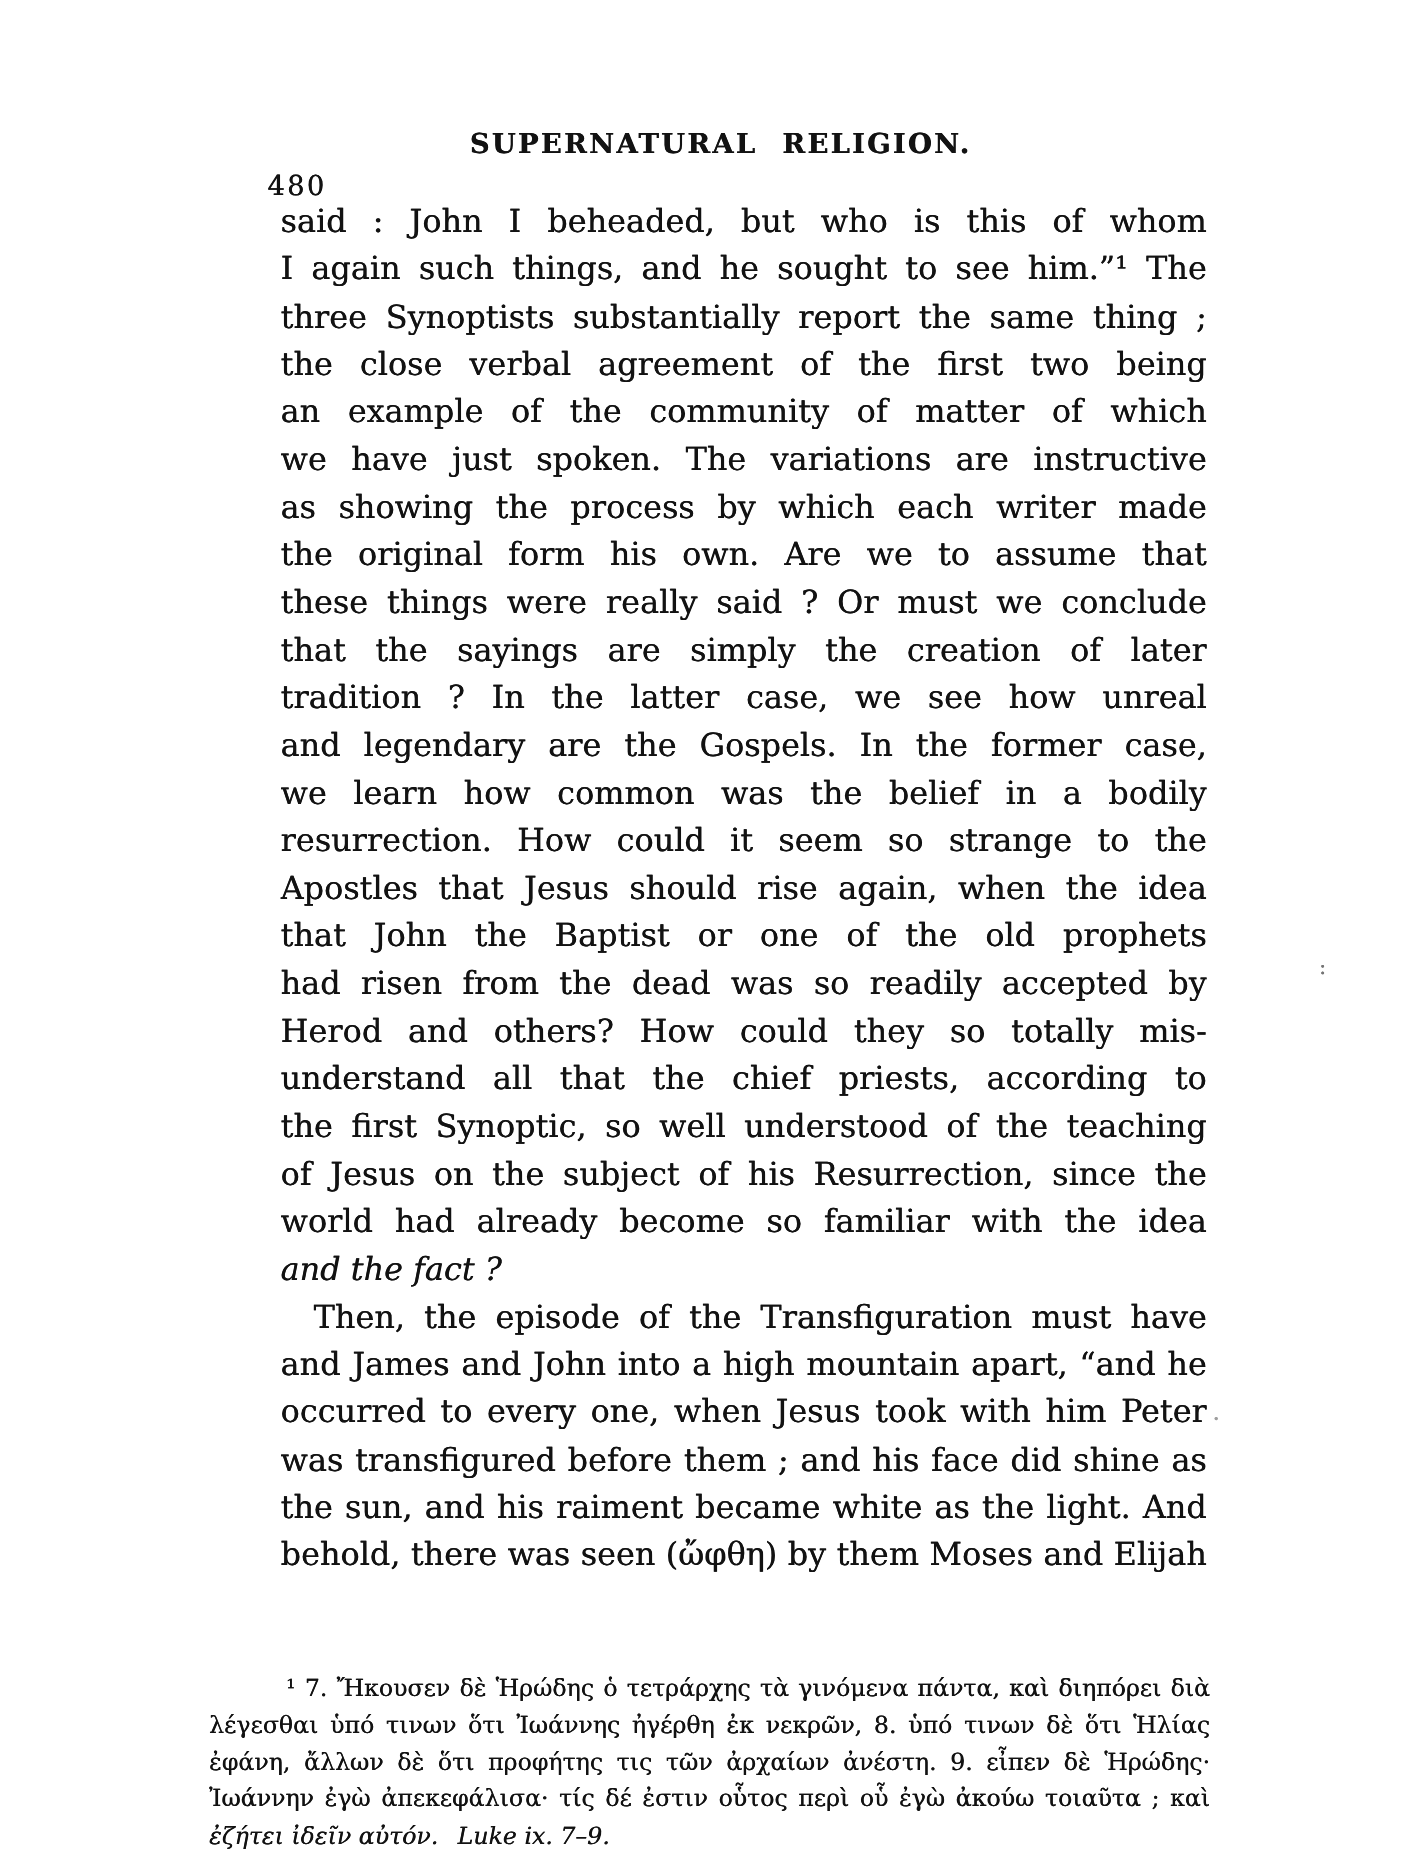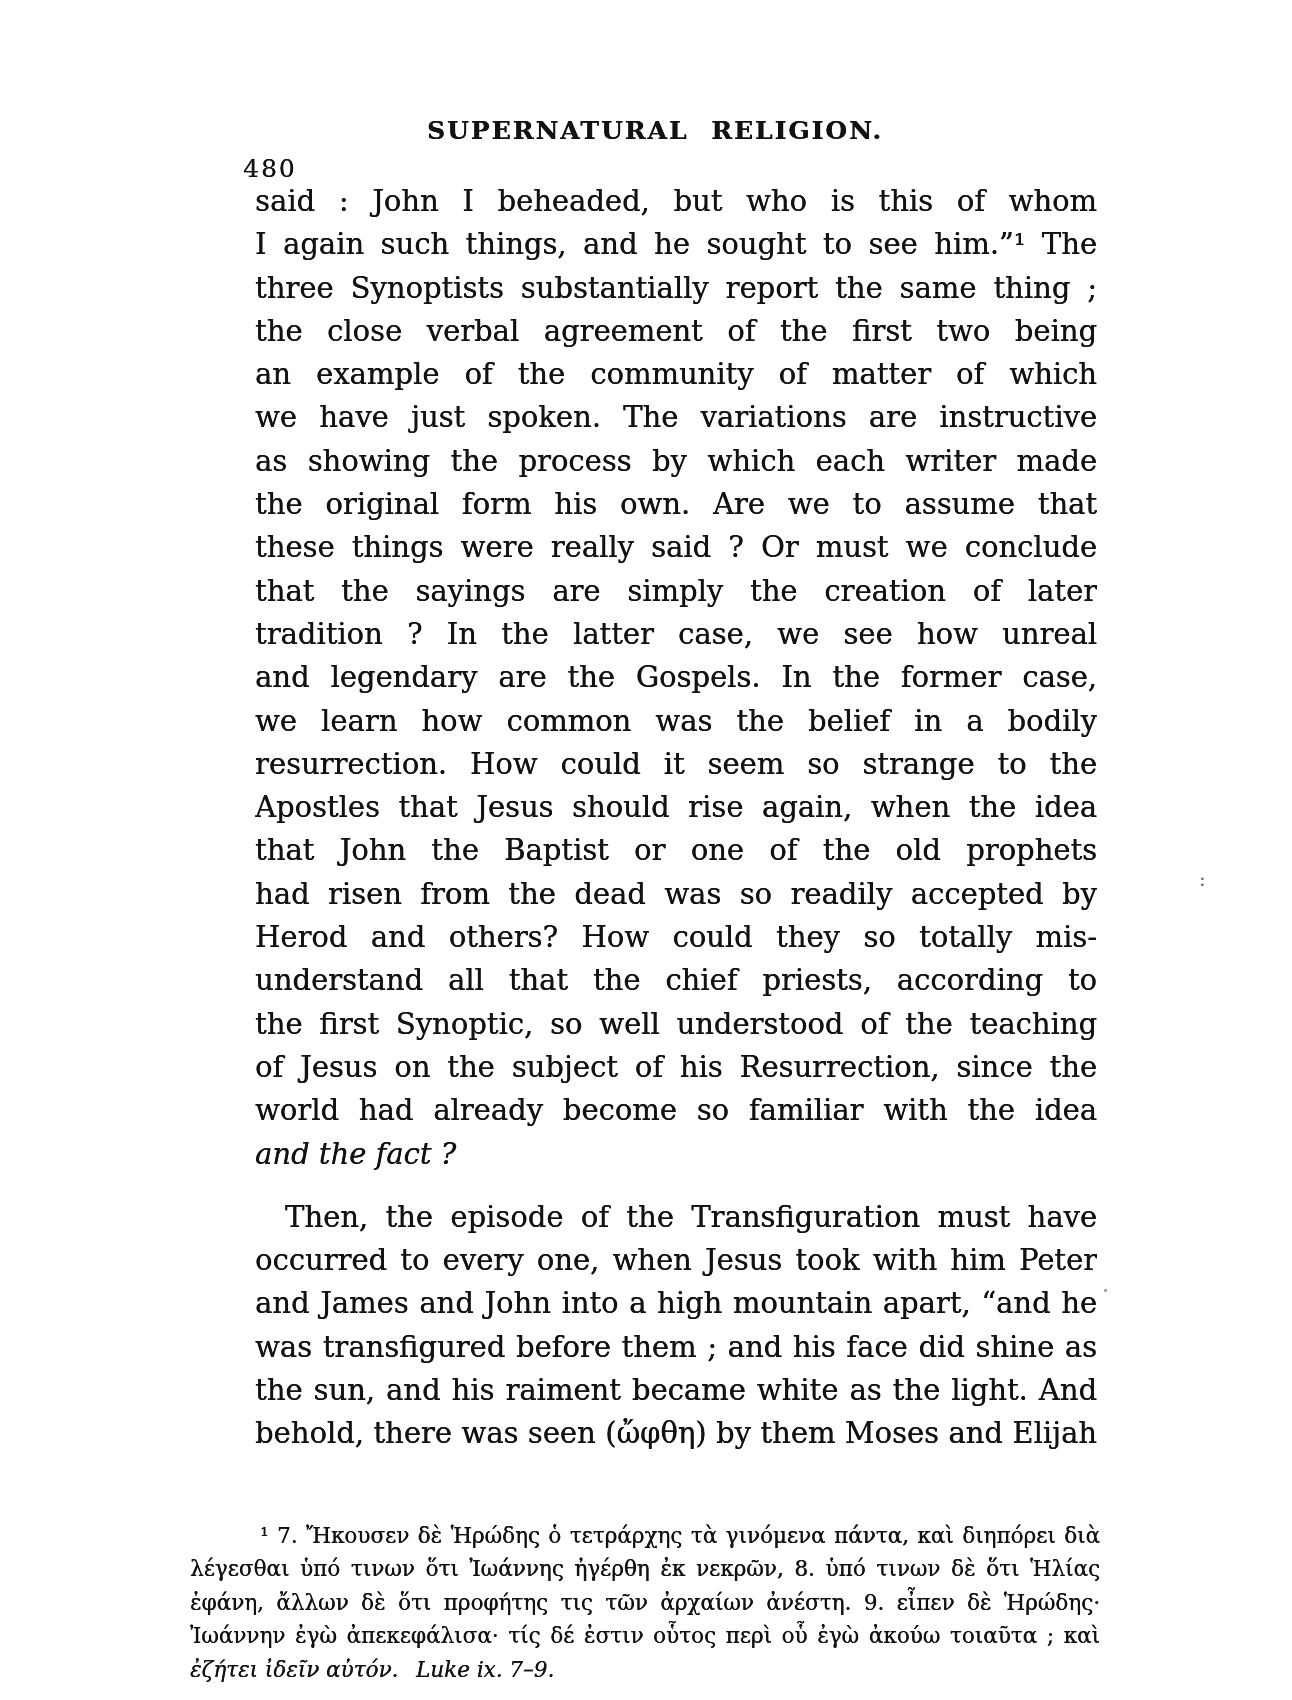--- a/index.html
+++ b/index.html
@@ -28,21 +28,21 @@
   }
   .footnote{
     position:absolute;left:190px;top:1519px;width:910px;
     font-size:21.5px;line-height:33.4px;
   }
   .bline{height:43.3px;overflow:hidden;}
   .fline{height:33.4px;overflow:hidden;}
   .just{text-align:justify;}
   .just::after{content:"";display:inline-block;width:100%;height:0;vertical-align:top;}
   .nojust{text-align:left;font-style:italic;}
-  .bline.ind{text-indent:30px;margin-top:20px;}
+  .bline.ind{text-indent:30px;}
   .fline.ind{text-indent:70px;}
   .speck{position:absolute;color:#2a2a2a;}
   .speck-colon{left:1199px;top:868px;font-size:19px;opacity:.65;}
   .speck-dot{left:1102px;top:1278px;font-size:22px;opacity:.45;}
 </style>
 </head>
 <body>
 
 <div class="page ink">
   <span class="pagenum">480</span>
@@ -66,22 +66,22 @@
       <div class="bline just">Apostles that Jesus should rise again, when the idea</div>
       <div class="bline just">that John the Baptist or one of the old prophets</div>
       <div class="bline just">had risen from the dead was so readily accepted by</div>
       <div class="bline just">Herod and others? How could they so totally mis-</div>
       <div class="bline just">understand all that the chief priests, according to</div>
       <div class="bline just">the first Synoptic, so well understood of the teaching</div>
       <div class="bline just">of Jesus on the subject of his Resurrection, since the</div>
       <div class="bline just">world had already become so familiar with the idea</div>
       <div class="bline nojust">and the fact ?</div>
       <div class="bline just ind">Then, the episode of the Transfiguration must have</div>
+      <div class="bline just">and James and John into a high mountain apart, “and he</div>
       <div class="bline just">occurred to every one, when Jesus took with him Peter</div>
-      <div class="bline just">and James and John into a high mountain apart, “and he</div>
       <div class="bline just">was transfigured before them ; and his face did shine as</div>
       <div class="bline just">the sun, and his raiment became white as the light. And</div>
       <div class="bline just">behold, there was seen (ὤφθη) by them Moses and Elijah</div>
     </div>
 
   <div class="footnote" id="footnote-lines">
       <div class="fline just ind">¹ 7. Ἤκουσεν δὲ Ἡρώδης ὁ τετράρχης τὰ γινόμενα πάντα, καὶ διηπόρει διὰ τὸ</div>
       <div class="fline just">λέγεσθαι ὑπό τινων ὅτι Ἰωάννης ἠγέρθη ἐκ νεκρῶν, 8. ὑπό τινων δὲ ὅτι Ἡλίας</div>
       <div class="fline just">ἐφάνη, ἄλλων δὲ ὅτι προφήτης τις τῶν ἀρχαίων ἀνέστη. 9. εἶπεν δὲ Ἡρώδης·</div>
       <div class="fline just">Ἰωάννην ἐγὼ ἀπεκεφάλισα· τίς δέ ἐστιν οὗτος περὶ οὗ ἐγὼ ἀκούω τοιαῦτα ; καὶ</div>

